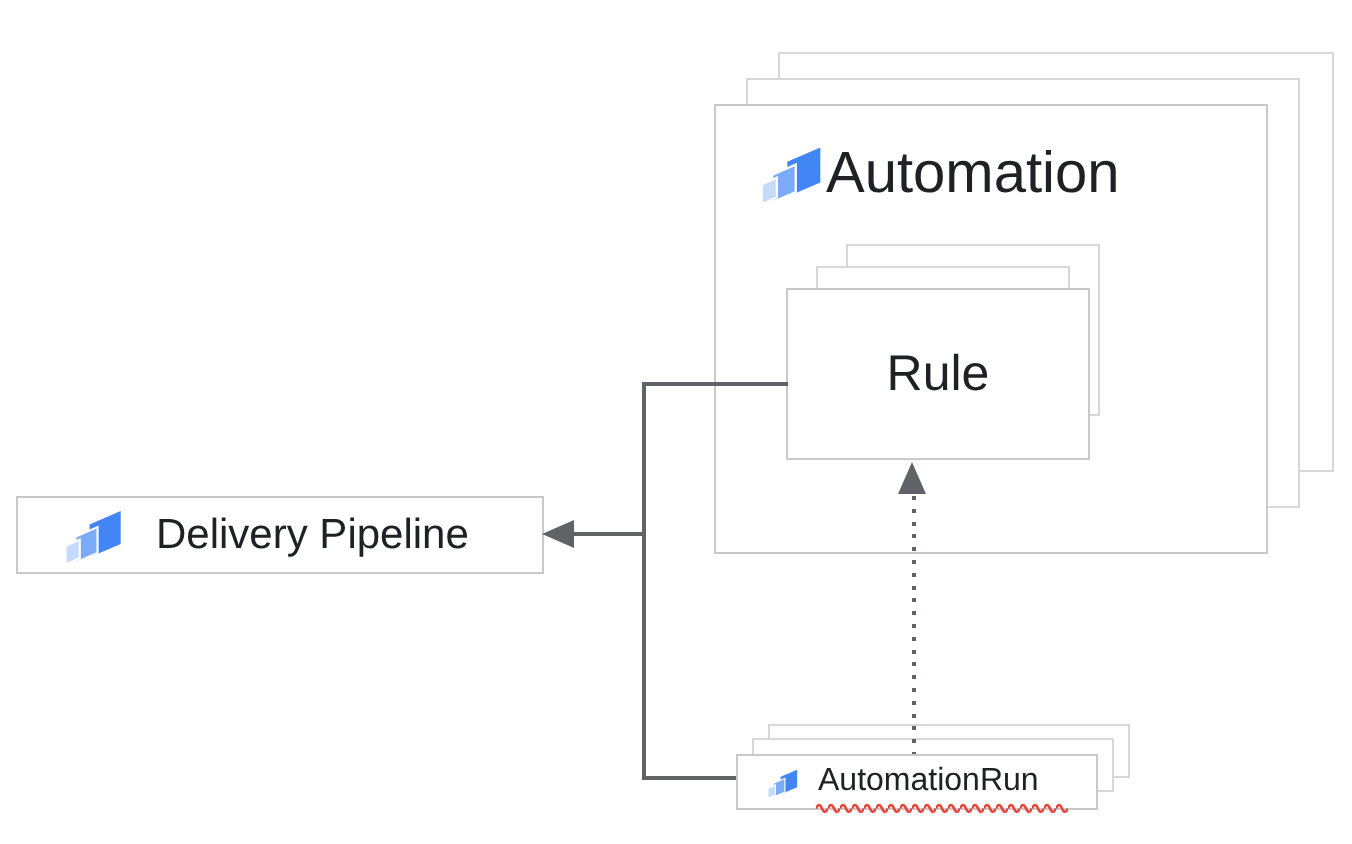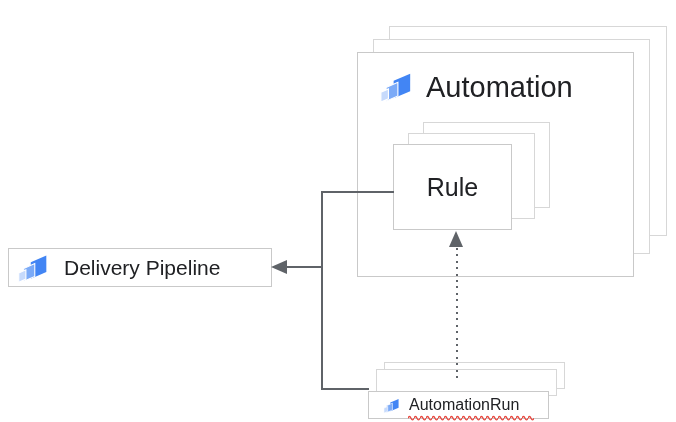--- a/index.html
+++ b/index.html
@@ -57,30 +57,30 @@
   }
   .node-text {
     color: var(--text, #202124);
     white-space: nowrap;
   }
   .deploy-icon { flex: 0 0 auto; }
   .deploy-icon .p-dark  { fill: var(--icon-blue-dark, #4285f4); }
   .deploy-icon .p-mid   { fill: var(--icon-blue-mid, #7baaf7); stroke: #ffffff; stroke-width: 1.2; }
   .deploy-icon .p-light { fill: var(--icon-blue-light, #c6dafc); stroke: #ffffff; stroke-width: 1.2; }
 
-  #automation-header { position: absolute; left: 21px; top: 17px; gap: 13px; }
+  #automation-header { position: absolute; left: 21px; top: 17px; }
   #automation-label  { font-size: 29px; }
 
   #rule-box { display: flex; align-items: center; justify-content: center; }
   #rule-label { font-size: 25px; }
 
-  #dp-box { padding-left: 8px; gap: 15px; }
+  #dp-box { padding-left: 22px; gap: 15px; }
   #dp-label { font-size: 21px; }
 
-  #run-box { padding-left: 14px; gap: 9px; margin-top: 14px; }
+  #run-box { padding-left: 14px; gap: 9px; }
   #run-label { font-size: 16px; }
 
   #references-label {
     position: absolute;
     left: 475px;
     top: 310px;
     font-size: 17px;
     color: var(--muted-text, #5f6368);
     white-space: nowrap;
   }
@@ -100,21 +100,21 @@
         <path class="p-dark" d="M15.5 11.5 L33 4 L33 22.5 L15.5 30 Z"></path>
         <path class="p-mid" d="M7.5 18.5 L20 13 L20 27.5 L7.5 33 Z"></path>
         <path class="p-light" d="M2 23.5 L10 20 L10 30.5 L2 34 Z"></path>
       </svg>
       <span id="automation-label" class="node-text">Automation</span>
     </div>
   </div>
 
   <div class="card back" style="left:423px; top:122px; width:127px; height:86px;"></div>
   <div class="card back" style="left:408px; top:133px; width:127px; height:86px;"></div>
-  <div id="rule-box" class="card" style="left:393px; top:144px; width:119px; height:86px;">
+  <div id="rule-box" class="card" style="left:393px; top:144px; width:152px; height:86px;">
     <span id="rule-label" class="node-text">Rule</span>
   </div>
 
   <div id="dp-box" class="card flex-row" style="left:8px; top:248px; width:264px; height:39px;">
     <svg class="deploy-icon" width="32" height="32" viewBox="0 0 36 36">
       <path class="p-dark" d="M15.5 11.5 L33 4 L33 22.5 L15.5 30 Z"></path>
       <path class="p-mid" d="M7.5 18.5 L20 13 L20 27.5 L7.5 33 Z"></path>
       <path class="p-light" d="M2 23.5 L10 20 L10 30.5 L2 34 Z"></path>
     </svg>
     <span id="dp-label" class="node-text">Delivery Pipeline</span>

